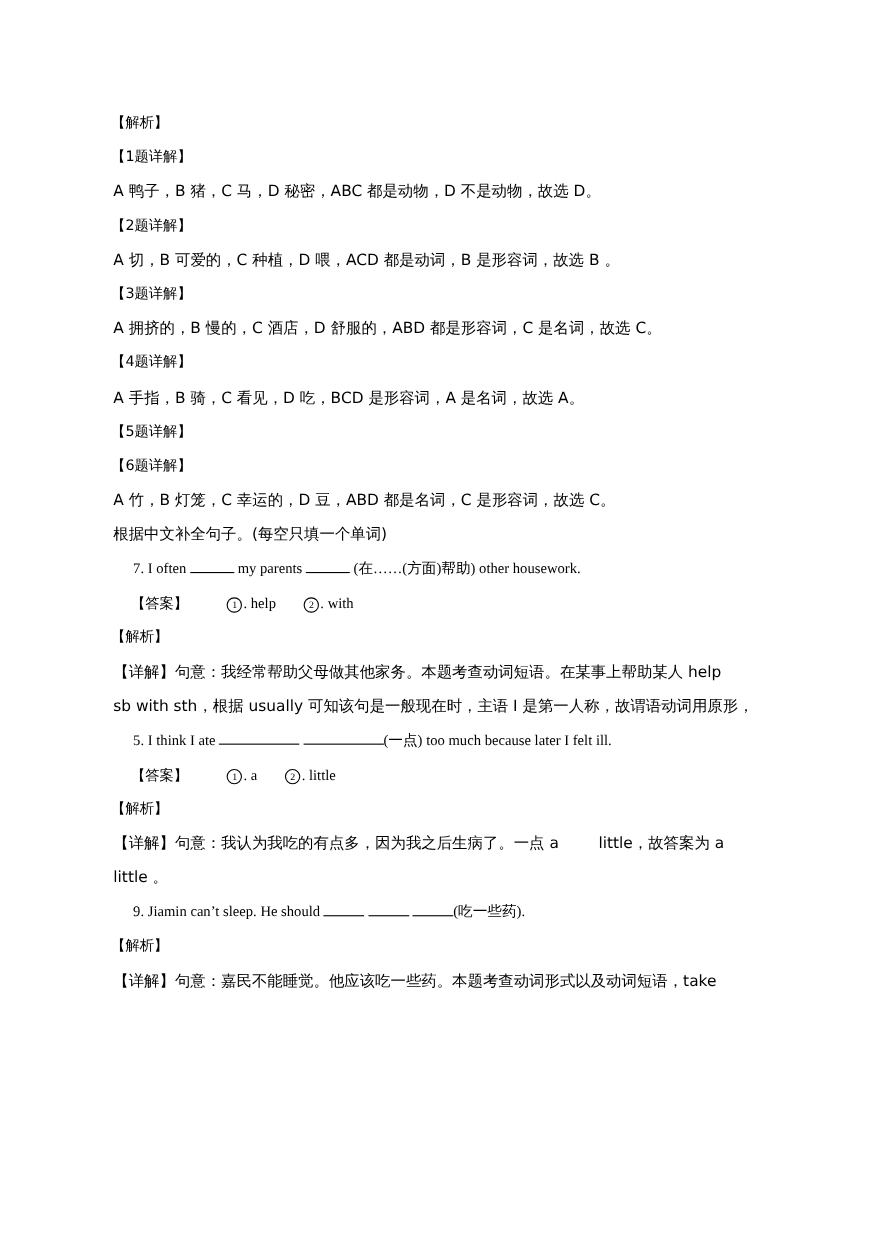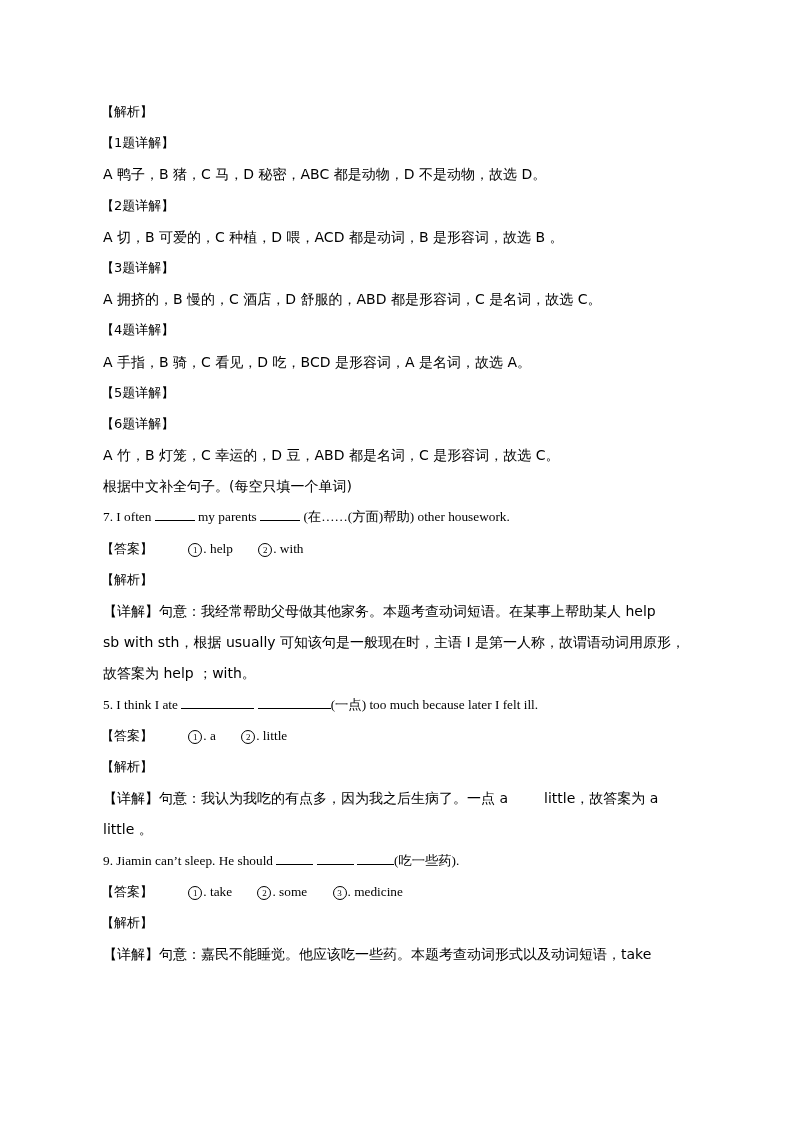--- a/index.html
+++ b/index.html
@@ -54,21 +54,21 @@
       border-radius: 50%;
       font-size: 9px;
       line-height: 12px;
       text-align: center;
       vertical-align: 0px;
       margin-right: 1px;
     }
     .ans-gap-first { display: inline-block; width: 32px; }
     .ans-gap { display: inline-block; width: 22px; }
     .gap-wide { display: inline-block; width: 36px; }
-    .en { font-family: "Liberation Serif", serif; font-size: 13.3px; }
+    .en { font-family: "Liberation Serif", serif; font-size: 13.3px; margin-left: 18px; }
   </style>
 </head>
 <body>
 
 <div class="page">
 
   <div class="line heading">【解析】</div>
 
   <div class="line heading">【1题详解】</div>
   <div class="line cn">A 鸭子，B 猪，C 马，D 秘密，ABC 都是动物，D 不是动物，故选 D。</div>
@@ -97,21 +97,20 @@
     <span>(在……(方面)帮助) other housework.</span>
   </div>
   <div class="line en">
     <span class="heading">【答案】</span><span class="ans-gap-first"></span>
     <span class="circ">1</span><span>. help</span><span class="ans-gap"></span>
     <span class="circ">2</span><span>. with</span>
   </div>
   <div class="line heading">【解析】</div>
   <div class="line cn">【详解】句意：我经常帮助父母做其他家务。本题考查动词短语。在某事上帮助某人 help</div>
   <div class="line cn">sb with sth，根据 usually 可知该句是一般现在时，主语 I 是第一人称，故谓语动词用原形，</div>
-  <div class="line cn">故答案为 help ；with。</div>
 
   <div class="line en">
     <span>5. I think I ate</span>
     <span class="blank b8"></span>
     <span class="blank b8"></span><span>(一点) too much because later I felt ill.</span>
   </div>
   <div class="line en">
     <span class="heading">【答案】</span><span class="ans-gap-first"></span>
     <span class="circ">1</span><span>. a</span><span class="ans-gap"></span>
     <span class="circ">2</span><span>. little</span>
@@ -121,22 +120,16 @@
     <span>【详解】句意：我认为我吃的有点多，因为我之后生病了。一点 a</span><span class="gap-wide"></span><span>little，故答案为 a</span>
   </div>
   <div class="line cn">little 。</div>
 
   <div class="line en">
     <span>9. Jiamin can’t sleep. He should</span>
     <span class="blank b9"></span>
     <span class="blank b9"></span>
     <span class="blank b9"></span><span>(吃一些药).</span>
   </div>
-  <div class="line en">
-    <span class="heading">【答案】</span><span class="ans-gap-first"></span>
-    <span class="circ">1</span><span>. take</span><span class="ans-gap"></span>
-    <span class="circ">2</span><span>. some</span><span class="ans-gap"></span>
-    <span class="circ">3</span><span>. medicine</span>
-  </div>
   <div class="line heading">【解析】</div>
   <div class="line cn">【详解】句意：嘉民不能睡觉。他应该吃一些药。本题考查动词形式以及动词短语，take</div>
 
 </div>
 
 </body></html>

